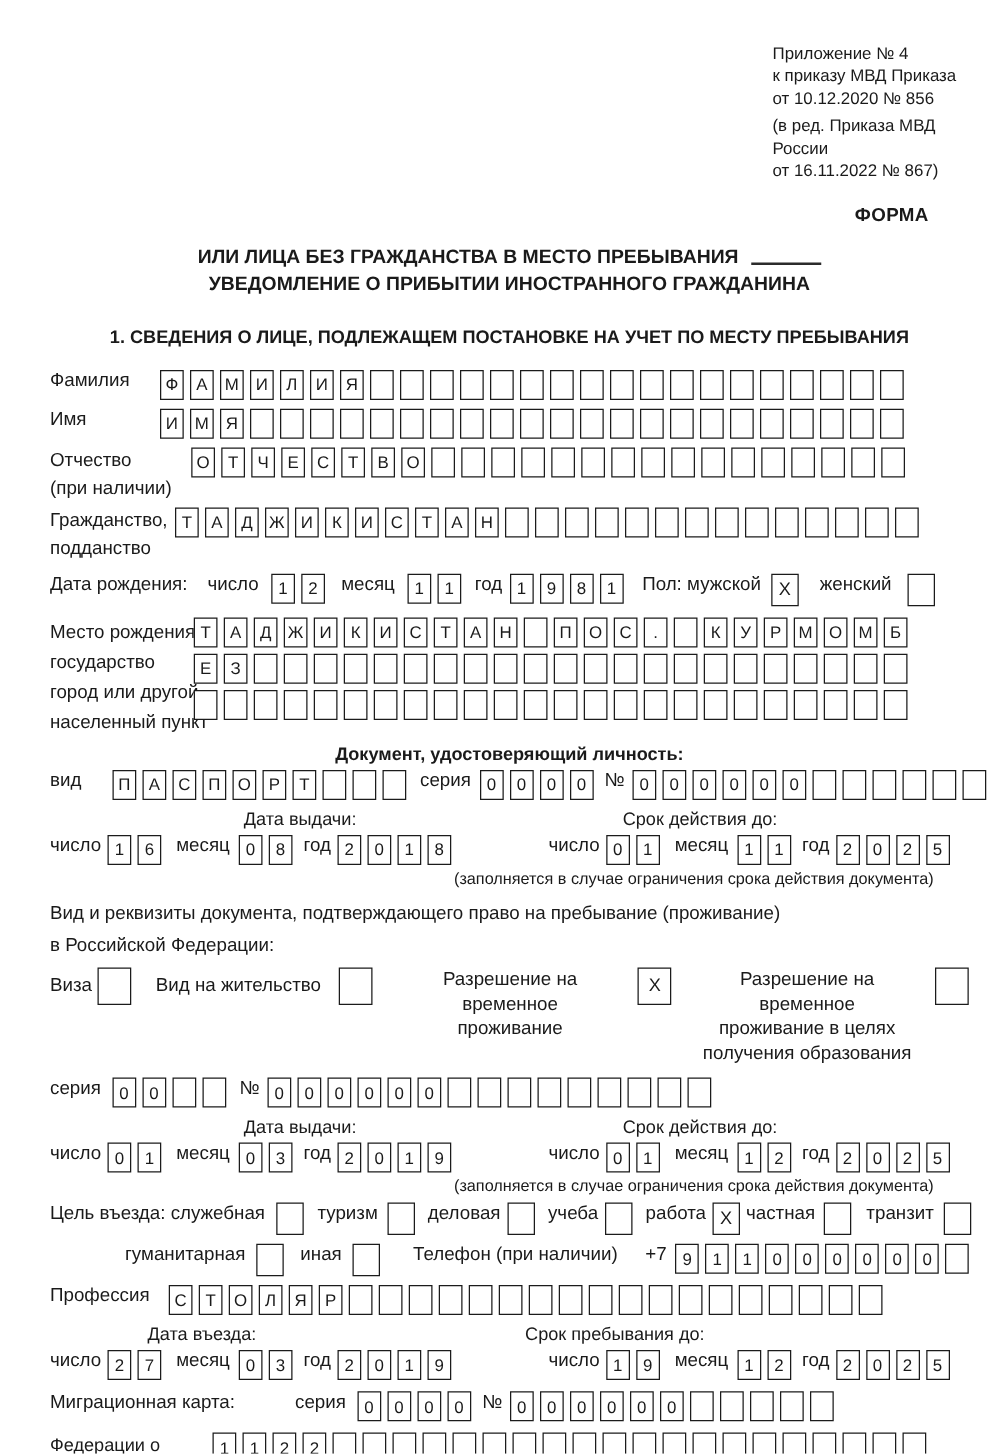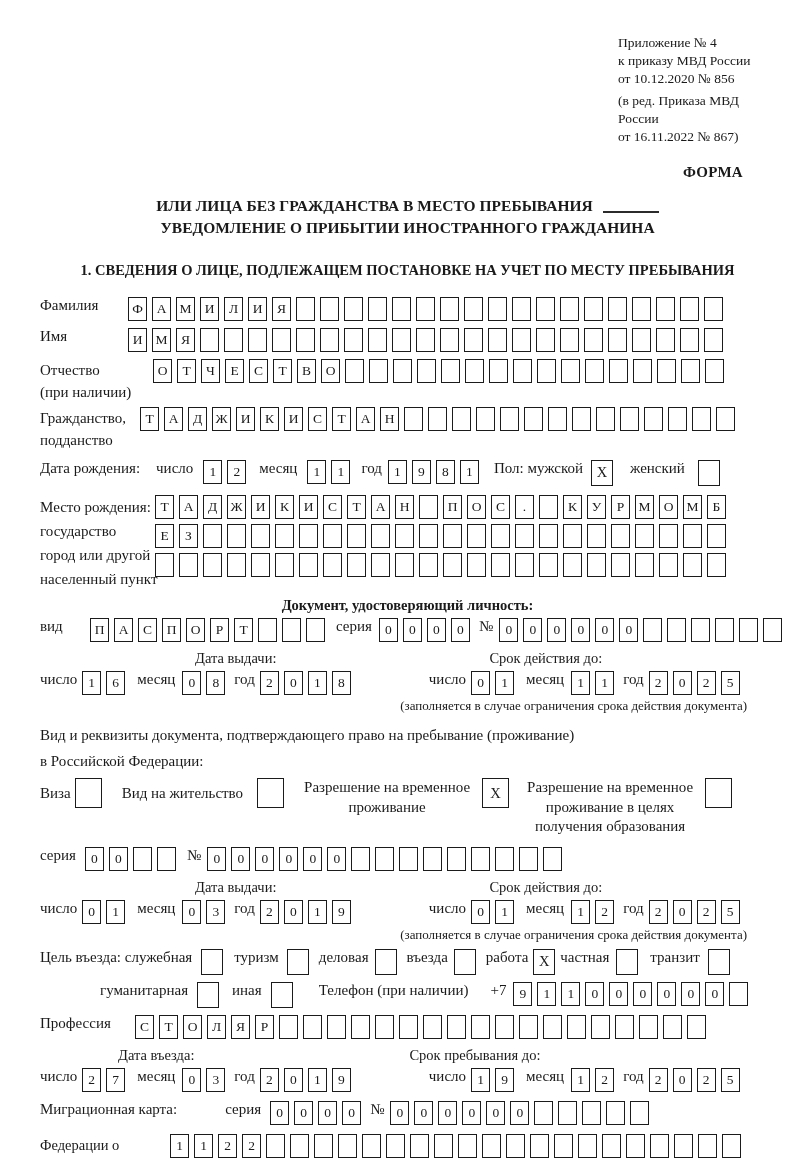--- a/index.html
+++ b/index.html
@@ -1,19 +1,19 @@
 <!DOCTYPE html>
 <html><head>
 <meta charset="utf-8">
 <style>
   html,body{margin:0;padding:0;background:#ffffff;}
   .page{
     width:800px;height:1163px;box-sizing:border-box;position:relative;
     background:#ffffff;color:#1a1a1a;overflow:hidden;
-    font-family:Liberation Serif, serif;
+    font-family:Liberation Sans, sans-serif;
     padding:34px 25px 10px 40px;font-size:15px;
   }
   .appendix{margin-left:578px;font-size:13.5px;line-height:1.32;}
   .appendix .gap{height:5px;}
   .form-label{text-align:right;padding-right:32px;font-weight:bold;font-size:15px;margin-top:18px;letter-spacing:.3px;}
   .title{text-align:center;font-weight:bold;font-size:15.5px;line-height:1.45;margin-top:14px;}
   .blank{display:inline-block;width:56px;border-bottom:2px solid #2b2b2b;transform:translateY(2px);margin-left:10px;}
   .sec-heading{font-weight:bold;font-size:14.5px;margin-top:22px;text-align:center;white-space:nowrap;}
   .row{display:flex;align-items:flex-start;margin-top:7px;flex-wrap:nowrap;}
   .row.tight{margin-top:4px;}
@@ -35,21 +35,21 @@
   .center2{text-align:center;line-height:1.3;}
   .center3{text-align:center;line-height:1.3;}
 </style>
 </head>
 <body>
 
 <div class="page">
 
   <div class="appendix">
     <div>Приложение № 4</div>
-    <div>к приказу МВД России</div>
+    <div>к приказу МВД Приказа</div>
     <div>от 10.12.2020 № 856</div>
     <div class="gap"></div>
     <div>(в ред. Приказа МВД России</div>
     <div>от 16.11.2022 № 867)</div>
   </div>
 
   <div class="form-label">ФОРМА</div>
 
   <div class="title">
     <div><span>ИЛИ ЛИЦА БЕЗ ГРАЖДАНСТВА В МЕСТО ПРЕБЫВАНИЯ</span><span class="blank"></span></div>
@@ -480,21 +480,21 @@
 
   <div class="note" style="text-align:right;margin-right:28px;margin-top:3px">(заполняется в случае ограничения срока действия документа)</div>
 
   <div class="row" style="margin-top:6px">
     <span class="lbl" style="margin-right:9px">Цель въезда: служебная</span>
     <span class="chk"></span>
     <span class="lbl" style="margin:0 8px 0 11px">туризм</span>
     <span class="chk"></span>
     <span class="lbl" style="margin:0 6px 0 10px">деловая</span>
     <span class="chk"></span>
-    <span class="lbl" style="margin:0 6px 0 10px">въезда</span>
+    <span class="lbl" style="margin:0 6px 0 10px">учеба</span>
     <span class="chk"></span>
     <span class="lbl" style="margin:0 5px 0 10px">работа</span>
     <span class="chk">X</span>
     <span class="lbl" style="margin:0 7px 0 5px">частная</span>
     <span class="chk"></span>
     <span class="lbl" style="margin:0 8px 0 12px">транзит</span>
     <span class="chk"></span>
   </div>
 
   <div class="row">

